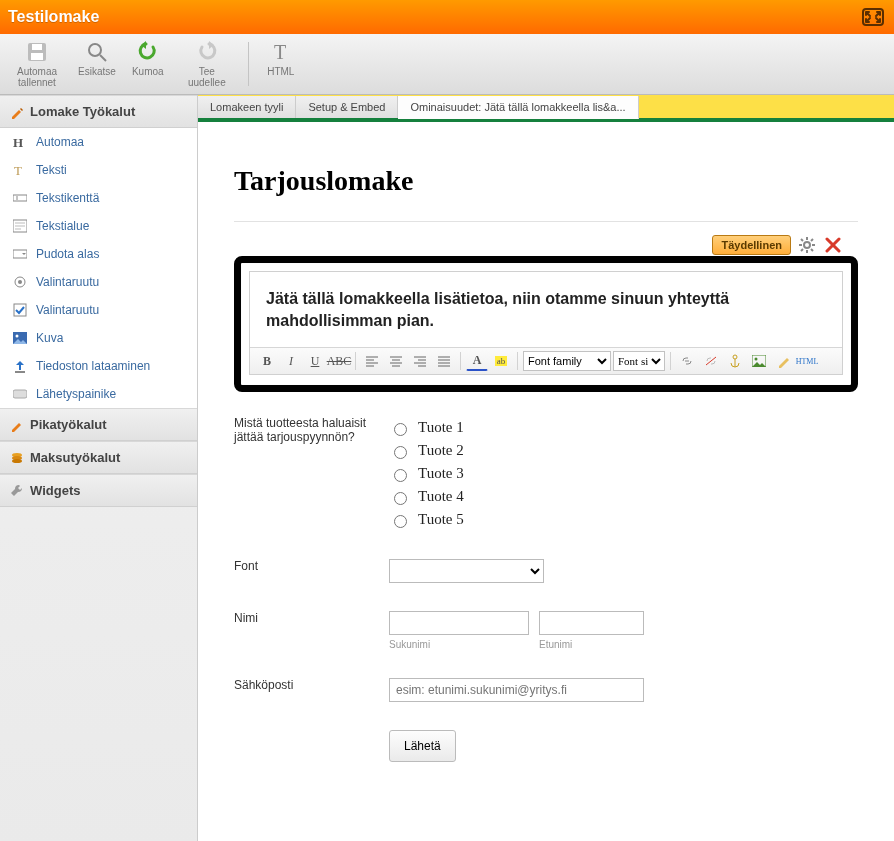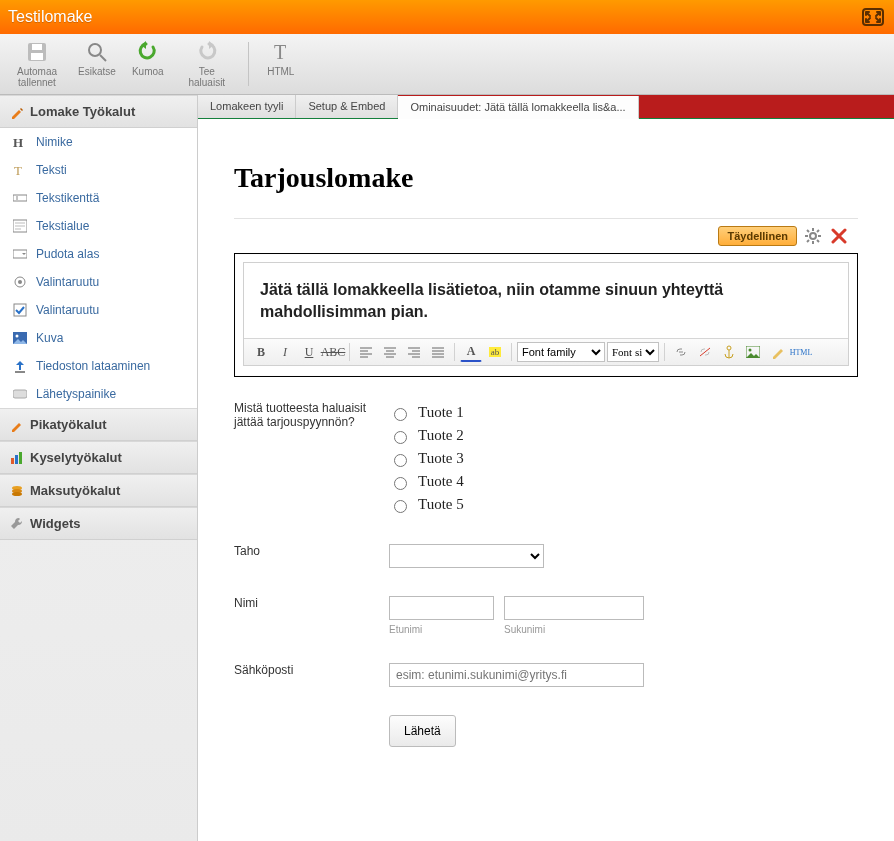--- a/index.html
+++ b/index.html
@@ -1,21 +1,21 @@
 <!DOCTYPE html>
 <html><head>
 <meta charset="utf-8">
 <style>
   * { box-sizing: border-box; }
   html, body { margin:0; padding:0; font-family: Arial, Helvetica, sans-serif; font-size:12px; color:#444; }
   body { width:894px; height:841px; background:#f0f0f0; overflow:hidden; }
 
   
   .header { height:34px; background:linear-gradient(#ff9a00,#ff6a00); display:flex; align-items:center; padding:0 8px; color:#fff; }
-  .header .title { font-weight:normal; font-size:16px; text-shadow:0 1px 0 rgba(0,0,0,.2); }
+  .header .title { font-weight:bold; font-size:16px; text-shadow:0 1px 0 rgba(0,0,0,.2); }
   .header .spacer { flex:1; }
   .header .fs { width:26px; height:22px; display:flex; align-items:center; justify-content:center; }
   .header .fs svg { display:block; }
 
   
   .toolbar { background:linear-gradient(#f4f4f4,#dcdcdc); border-bottom:1px solid #bbb; display:flex; padding:4px 6px; gap:6px; }
   .tbtn { display:flex; flex-direction:column; align-items:center; gap:2px; padding:2px 4px; min-width:44px; color:#777; font-size:10px; cursor:pointer; }
   .tbtn .ic { width:24px; height:24px; display:flex; align-items:center; justify-content:center; }
   .tbtn svg { display:block; }
   .tbtn .lbl { line-height:11px; text-align:center; max-width:54px; }
@@ -26,29 +26,29 @@
   .sidebar { width:198px; background:linear-gradient(#f1f1f1,#eaeaea); border-right:1px solid #ccc; }
   .acc-head { display:flex; align-items:center; gap:6px; padding:8px 10px; font-weight:bold; font-size:13px; color:#444; background:linear-gradient(#f0f0f0,#e2e2e2); border-bottom:1px solid #d0d0d0; border-top:1px solid #d8d8d8; cursor:pointer; }
   .acc-head .ic { width:14px; height:14px; }
   .tool-list { background:#fff; }
   .tool-item { display:flex; align-items:center; gap:8px; padding:6px 12px; color:#3a6aa0; cursor:pointer; font-size:12px; }
   .tool-item .ic { width:16px; height:16px; display:flex; align-items:center; justify-content:center; }
   .tool-item .ic svg { display:block; }
 
   
   .content { flex:1; display:flex; flex-direction:column; }
-  .tabs { display:flex; background:#b91c1c; border-bottom:1px solid #15803d; }
+  .tabs { display:flex; background:#fde047; border-bottom:4px solid #15803d;align-items:center; }
   .tab { padding:5px 12px; font-size:11px; color:#444; border-right:1px solid #ccc; background:linear-gradient(#f0f0f0,#e0e0e0); cursor:pointer; }
   .tab.active { background:#fdfdfd; border-bottom:1px solid #fdfdfd; position:relative; top:1px; }
 
   .canvas { flex:1; background:#fff; overflow:auto; padding:30px 36px 20px 36px; }
   .form-title { font-family:"Times New Roman", serif; font-size:28px; font-weight:bold; color:#000; margin:13px 0 24px 0; }
   .hr { border:none; border-top:1px solid #e2e2e2; margin:0; }
 
-  .sel-wrap { border:1px solid #000000; border-radius:0; margin-top:8px; box-shadow:0 0 2px rgba(0,0,0,.05) inset; position:relative; }
+  .sel-wrap { border:7px solid #000000; border-radius:8px; margin-top:8px; box-shadow:0 0 2px rgba(0,0,0,.05) inset; position:relative; }
   .sel-tools { position:absolute; right:8px; top:-28px; display:flex; align-items:center; gap:6px; }
   .btn-orange { background:linear-gradient(#ffcf7a,#ffae3a); border:1px solid #b97a14; padding:3px 8px; border-radius:3px; font-size:11px; font-weight:bold; color:#5a3a00; cursor:pointer; }
   .gear, .xdel { width:20px; height:20px; display:flex; align-items:center; justify-content:center; cursor:pointer; }
   .editor { margin:8px 8px 4px 8px; border:1px solid #d0d0d0; }
   .editor-body { padding:16px; font-family:Verdana, Geneva, sans-serif; font-size:16px; font-weight:bold; color:#222; min-height:70px; line-height:1.35; }
   .editor-bar { display:flex; align-items:center; border-top:1px solid #d6d6d6; padding:3px 6px; gap:2px; background:linear-gradient(#fbfbfb,#efefef); flex-wrap:nowrap; }
   .ebtn { width:22px; height:20px; border:1px solid transparent; display:flex; align-items:center; justify-content:center; font-size:12px; color:#555; font-family:Georgia,serif; cursor:pointer; border-radius:2px; }
   .esep { width:1px; height:18px; background:#d2d2d2; margin:0 3px; }
   .esel { height:20px; font-size:11px; border:1px solid #c2c2c2; background:#fff; cursor:pointer; }
   .ebold { font-weight:bold; } .eital { font-style:italic; } .eunder { text-decoration:underline; } .estrike { text-decoration:line-through; }
@@ -111,21 +111,21 @@
       </span>
     <span class="lbl">Kumoa</span>
   </div>
   <div class="tbtn">
     <span class="ic">
         <svg width="22" height="22">
           <path d="M6 6a7 7 0 1 0 7-3" fill="none" stroke="#c8c8c8" stroke-width="3" stroke-linecap="round"></path>
           <path d="M13 0l5 4-5 4z" fill="#c8c8c8"></path>
         </svg>
       </span>
-    <span class="lbl">Tee haluaisit</span>
+    <span class="lbl">Tee uudellee</span>
   </div>
   <div class="tsep"></div>
   <div class="tbtn">
     <span class="ic">
         <svg width="22" height="22">
           <text x="4" y="18" font-family="Georgia" font-size="20" fill="#888">T</text>
         </svg>
       </span>
     <span class="lbl">HTML</span>
   </div>
@@ -141,21 +141,21 @@
           </svg></span>
       <span>Lomake Työkalut</span>
     </div>
     <div class="tool-list">
       <div class="tool-item">
           <span class="ic">
             <svg width="14" height="14">
               <text x="0" y="12" font-family="Georgia" font-weight="bold" font-size="13" fill="#555">H</text>
             </svg>
           </span>
-          <span>Nimike</span>
+          <span>Automaa</span>
         </div>
       <div class="tool-item">
           <span class="ic">
             <svg width="14" height="14">
               <text x="1" y="12" font-family="Georgia" font-size="13" fill="#bd9a55">T</text>
             </svg>
           </span>
           <span>Teksti</span>
         </div>
       <div class="tool-item">
@@ -232,28 +232,20 @@
           </span>
           <span>Lähetyspainike</span>
         </div>
     </div>
 
     <div class="acc-head">
       <span class="ic"><svg width="14" height="14">
             <path d="M2 12l7-7 2 2-7 7H2v-2z" fill="#e87d1a"></path>
           </svg></span>
       <span>Pikatyökalut</span>
-    </div>
-    <div class="acc-head">
-      <span class="ic"><svg width="14" height="14">
-            <rect x="1" y="7" width="3" height="6" fill="#e05a2a"></rect>
-            <rect x="5" y="4" width="3" height="9" fill="#2a72c8"></rect>
-            <rect x="9" y="1" width="3" height="12" fill="#4aa82e"></rect>
-          </svg></span>
-      <span>Kyselytyökalut</span>
     </div>
     <div class="acc-head">
       <span class="ic"><svg width="14" height="14">
             <ellipse cx="7" cy="4" rx="5" ry="2" fill="#e8a022"></ellipse>
             <ellipse cx="7" cy="7" rx="5" ry="2" fill="#d88812"></ellipse>
             <ellipse cx="7" cy="10" rx="5" ry="2" fill="#c87802"></ellipse>
           </svg></span>
       <span>Maksutyökalut</span>
     </div>
     <div class="acc-head">
@@ -409,36 +401,36 @@
                 <span>Tuote 4</span>
               </label>
             <label class="radio-line">
                 <input type="radio" name="p" style="">
                 <span>Tuote 5</span>
               </label>
           </div>
         </div>
 
         <div class="row">
-          <div class="lbl">Taho</div>
+          <div class="lbl">Font</div>
           <div class="ctl"><select class="fake"><option></option></select></div>
         </div>
 
         <div class="row">
           <div class="lbl">Nimi</div>
           <div class="ctl">
             <div class="name-pair">
               <div class="name-col">
+                <input class="txt" style="width: 140px;">
+                <span class="sublabel">Sukunimi</span>
+              </div>
+              <div class="name-col">
                 <input class="txt" style="width: 105px;">
                 <span class="sublabel">Etunimi</span>
               </div>
-              <div class="name-col">
-                <input class="txt" style="width: 140px;">
-                <span class="sublabel">Sukunimi</span>
-              </div>
             </div>
           </div>
         </div>
 
         <div class="row">
           <div class="lbl">Sähköposti</div>
           <div class="ctl"><input class="txt email" placeholder="esim: etunimi.sukunimi@yritys.fi" style=""></div>
         </div>
 
         <div class="row">

